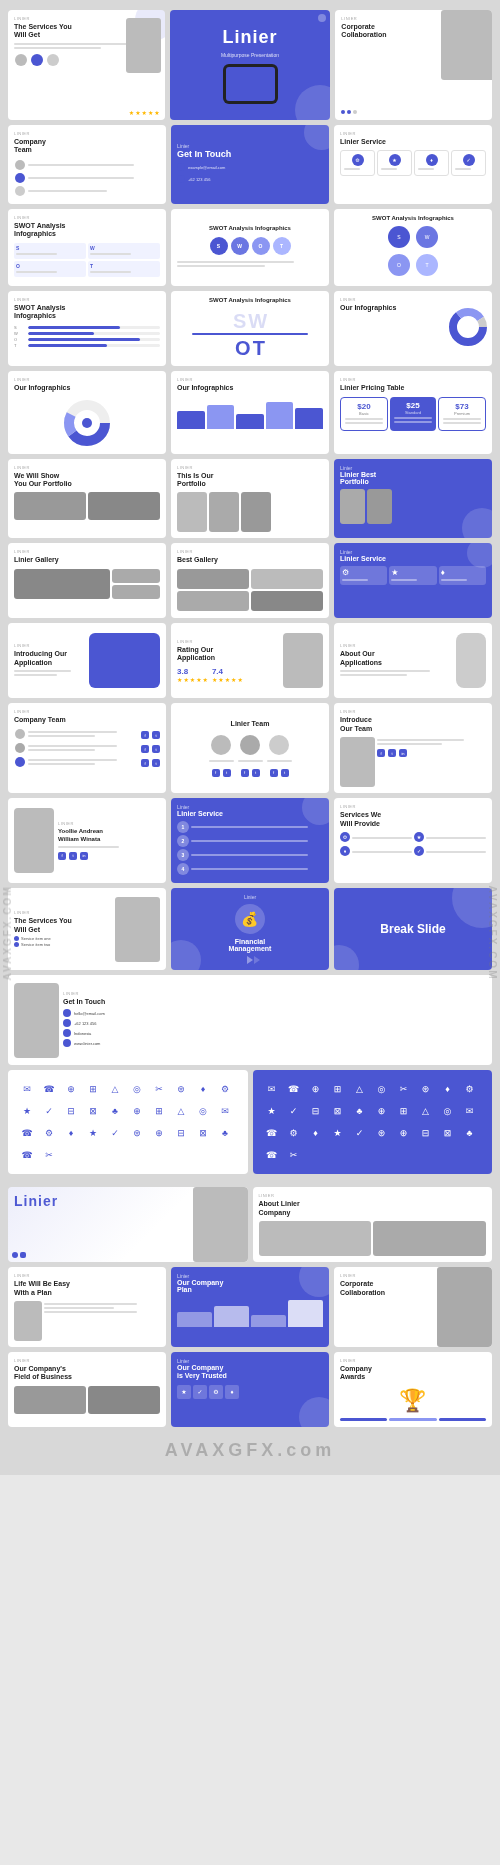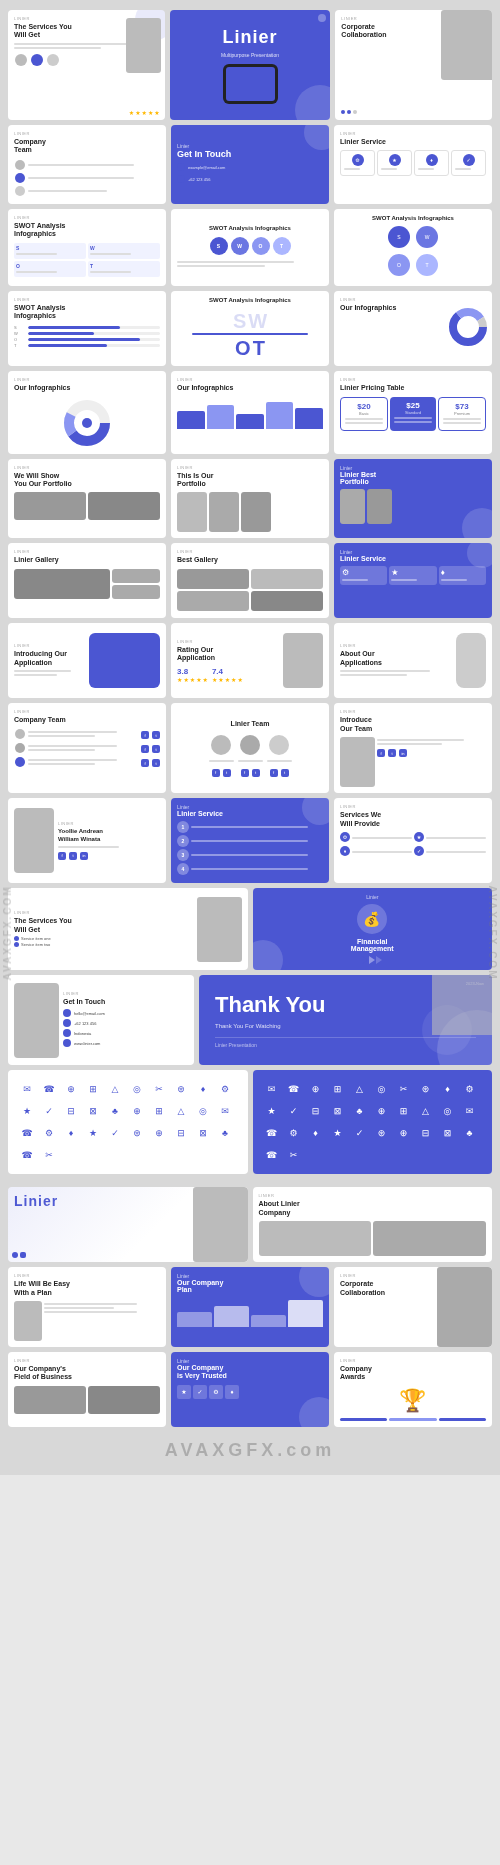--- a/index.html
+++ b/index.html
@@ -974,20 +974,25 @@
       <div style="font-size:5px;color:rgba(255,255,255,0.7);">Linier</div>
       <div style="width:30px;height:30px;background:rgba(255,255,255,0.2);border-radius:50%;display:flex;align-items:center;justify-content:center;font-size:14px;color:#fff;margin:4px 0;">💰</div>
       <div style="font-size:7px;font-weight:bold;color:#fff;text-align:center;">Financial<br>Management</div>
       <div style="display:flex;gap:1px;margin-top:4px;">
         <div class="arrow-right"></div>
         <div class="arrow-right" style="border-left-color:rgba(255,255,255,0.4);"></div>
         <div class="arrow-right" style="border-left-color:rgba(255,255,255,0.2);"></div>
       </div>
     </div>
 
+    <div class="slide blue-bg break-slide" style="position:relative;overflow:hidden;min-height:75px;">
+      <div class="blob-white" style="width:60px;height:60px;right:-20px;top:-20px;"></div>
+      <div class="blob-white" style="width:40px;height:40px;left:-15px;bottom:-15px;"></div>
+      <div style="font-size:12px;font-weight:bold;color:#fff;text-align:center;z-index:1;position:relative;">Break Slide</div>
+    </div>
   </div>
 
   <div class="slide-row" style="min-height:90px;">
     <div class="slide" style="display:flex;gap:4px;align-items:center;">
       <div class="img-placeholder" style="width:45px;height:75px;border-radius:4px;flex-shrink:0;"></div>
       <div style="flex:1;">
         <div class="slide-label">Linier</div>
         <div class="slide-title">Get In Touch</div>
         <div class="contact-row" style="margin-top:3px;">
           <div class="contact-icon"></div>
@@ -1001,30 +1006,20 @@
           <div class="contact-icon"></div>
           <div class="contact-text">Indonesia</div>
         </div>
         <div class="contact-row">
           <div class="contact-icon"></div>
           <div class="contact-text">www.linier.com</div>
         </div>
       </div>
     </div>
 
-    <div class="slide blue-bg" style="flex:1.5;position:relative;overflow:hidden;display:flex;flex-direction:column;justify-content:center;padding:12px 16px;">
-      <div class="blob-white" style="width:80px;height:80px;right:-25px;bottom:-25px;border-radius:50%;"></div>
-      <div class="blob-white" style="width:50px;height:50px;right:20px;bottom:10px;border-radius:50%;opacity:0.08;"></div>
-      <div style="position:absolute;top:6px;right:8px;font-size:4px;color:rgba(255,255,255,0.5);">2023-Now</div>
-      <div style="font-size:22px;font-weight:bold;color:#fff;line-height:1.1;margin-bottom:6px;">Thank You</div>
-      <div style="font-size:6px;color:rgba(255,255,255,0.8);margin-bottom:8px;">Thank You For Watching</div>
-      <div style="font-size:5px;color:rgba(255,255,255,0.6);border-top:1px solid rgba(255,255,255,0.2);padding-top:4px;">Linier Presentation</div>
-
-      <div class="img-placeholder" style="position:absolute;right:0;top:0;width:60px;height:60px;opacity:0.6;border-radius:0;"></div>
-    </div>
   </div>
 
   <div class="slide-row" style="min-height:80px;">
 
     <div class="slide" style="flex:1;">
       <div class="icon-set">
         <div class="icon-set-item">✉</div>
         <div class="icon-set-item">☎</div>
         <div class="icon-set-item">⊕</div>
         <div class="icon-set-item">⊞</div>

